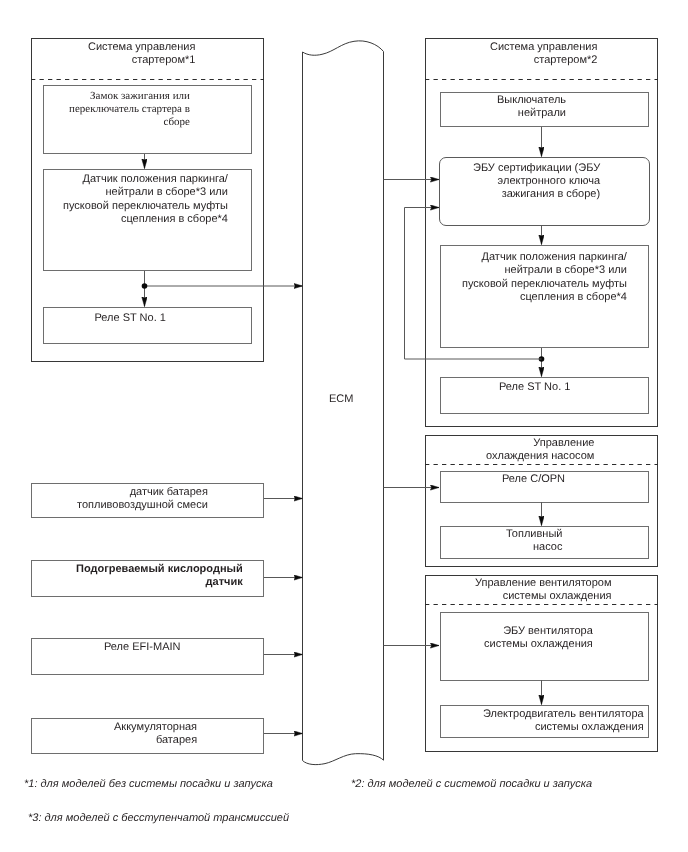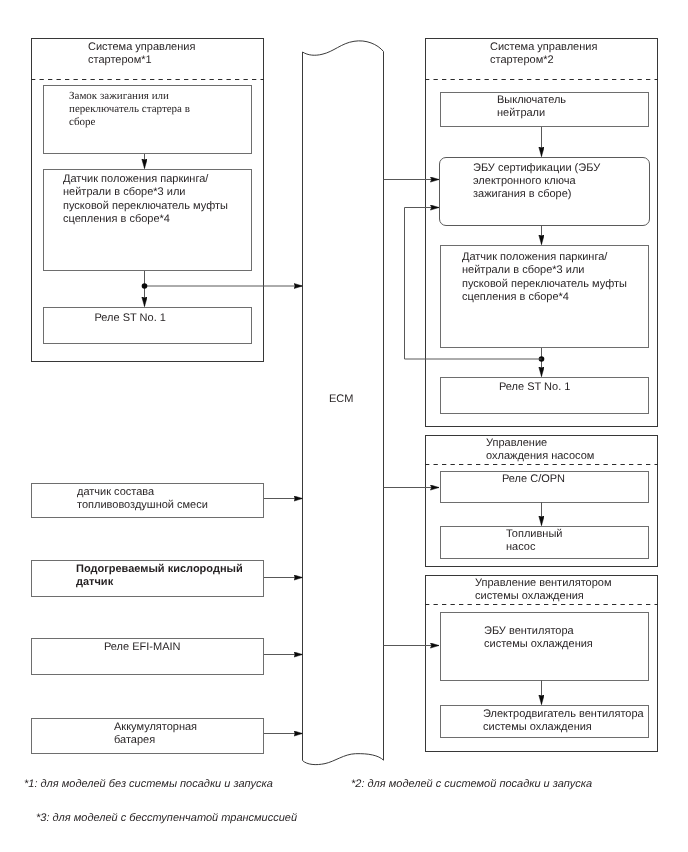--- a/index.html
+++ b/index.html
@@ -1,21 +1,21 @@
 <!DOCTYPE html>
 <html><head>
 <meta charset="utf-8">
 <title>Block diagram</title>
 <style>
   html,body{margin:0;padding:0;background:#ffffff;}
   body{width:688px;height:852px;position:relative;overflow:hidden;
        font-family:"Liberation Sans",sans-serif;color:#231f20;
        -webkit-font-smoothing:antialiased;
        text-rendering:geometricPrecision;}
-  #root{position:absolute;left:0;top:0;width:688px;height:852px;}
+  #root{position:absolute;left:0;top:0;width:688px;height:852px;text-align:right;}
   #lines{position:absolute;left:0;top:0;width:688px;height:852px;}
   .box{position:absolute;box-sizing:border-box;border:1px solid #6e6e6e;background:transparent;}
   .panel{position:absolute;box-sizing:border-box;border:1px solid #373737;background:transparent;}
   .rbox{position:absolute;box-sizing:border-box;border:1px solid #5a5a5a;border-radius:7px;background:transparent;}
   .txt{position:absolute;font-size:11px;line-height:13.4px;color:#231f20;white-space:pre;}
   .fn{position:absolute;font-size:11px;line-height:13.6px;color:#231f20;white-space:pre;font-style:italic;}
 </style>
 </head>
 <body>
 
@@ -80,37 +80,37 @@
 
   <div class="box" style="left:440px;top:612px;width:209px;height:69px;"></div>
   <div class="txt" style="left:484px;top:624.5px;">ЭБУ вентилятора
 системы охлаждения</div>
 
   <div class="box" style="left:440px;top:705px;width:209px;height:33px;"></div>
   <div class="txt" style="left:483px;top:708px;">Электродвигатель вентилятора
 системы охлаждения</div>
 
   <div class="box" style="left:31px;top:483px;width:233px;height:35px;"></div>
-  <div class="txt" style="left:77px;top:485.5px;">датчик состава
+  <div class="txt" style="left:77px;top:485.5px;">датчик батарея
 топливовоздушной смеси</div>
 
   <div class="box" style="left:31px;top:560px;width:233px;height:37px;"></div>
   <div class="txt" style="left:76px;top:562.5px;font-weight:bold;">Подогреваемый кислородный
 датчик</div>
 
   <div class="box" style="left:31px;top:638px;width:233px;height:37px;"></div>
   <div class="txt" style="left:104px;top:641px;">Реле EFI-MAIN</div>
 
   <div class="box" style="left:31px;top:718px;width:233px;height:36px;"></div>
   <div class="txt" style="left:114px;top:720.5px;">Аккумуляторная
 батарея</div>
 
   <div class="fn" style="left:24px;top:777.5px;">*1: для моделей без системы посадки и запуска</div>
   <div class="fn" style="left:351px;top:777.5px;">*2: для моделей с системой посадки и запуска</div>
-  <div class="fn" style="left:36px;top:811.8px;">*3: для моделей с бесступенчатой трансмиссией</div>
+  <div class="fn" style="left:28px;top:811.8px;">*3: для моделей с бесступенчатой трансмиссией</div>
 
   <svg id="lines" viewBox="0 0 688 852">
     <defs>
       <marker id="ah" markerWidth="12" markerHeight="9" refX="8.6" refY="2.6" orient="auto" markerUnits="userSpaceOnUse">
         <path d="M0,0 L1.2,2.6 L0,5.2 L8.6,2.6 Z" fill="#0a0a0a" stroke="#0a0a0a" stroke-width="0.5" stroke-linejoin="round"></path>
       </marker>
       <marker id="ahd" markerWidth="13" markerHeight="9" refX="9.9" refY="2.8" orient="auto" markerUnits="userSpaceOnUse">
         <path d="M0,0 L1.3,2.8 L0,5.6 L9.9,2.8 Z" fill="#0a0a0a" stroke="#0a0a0a" stroke-width="0.5" stroke-linejoin="round"></path>
       </marker>
     </defs>

